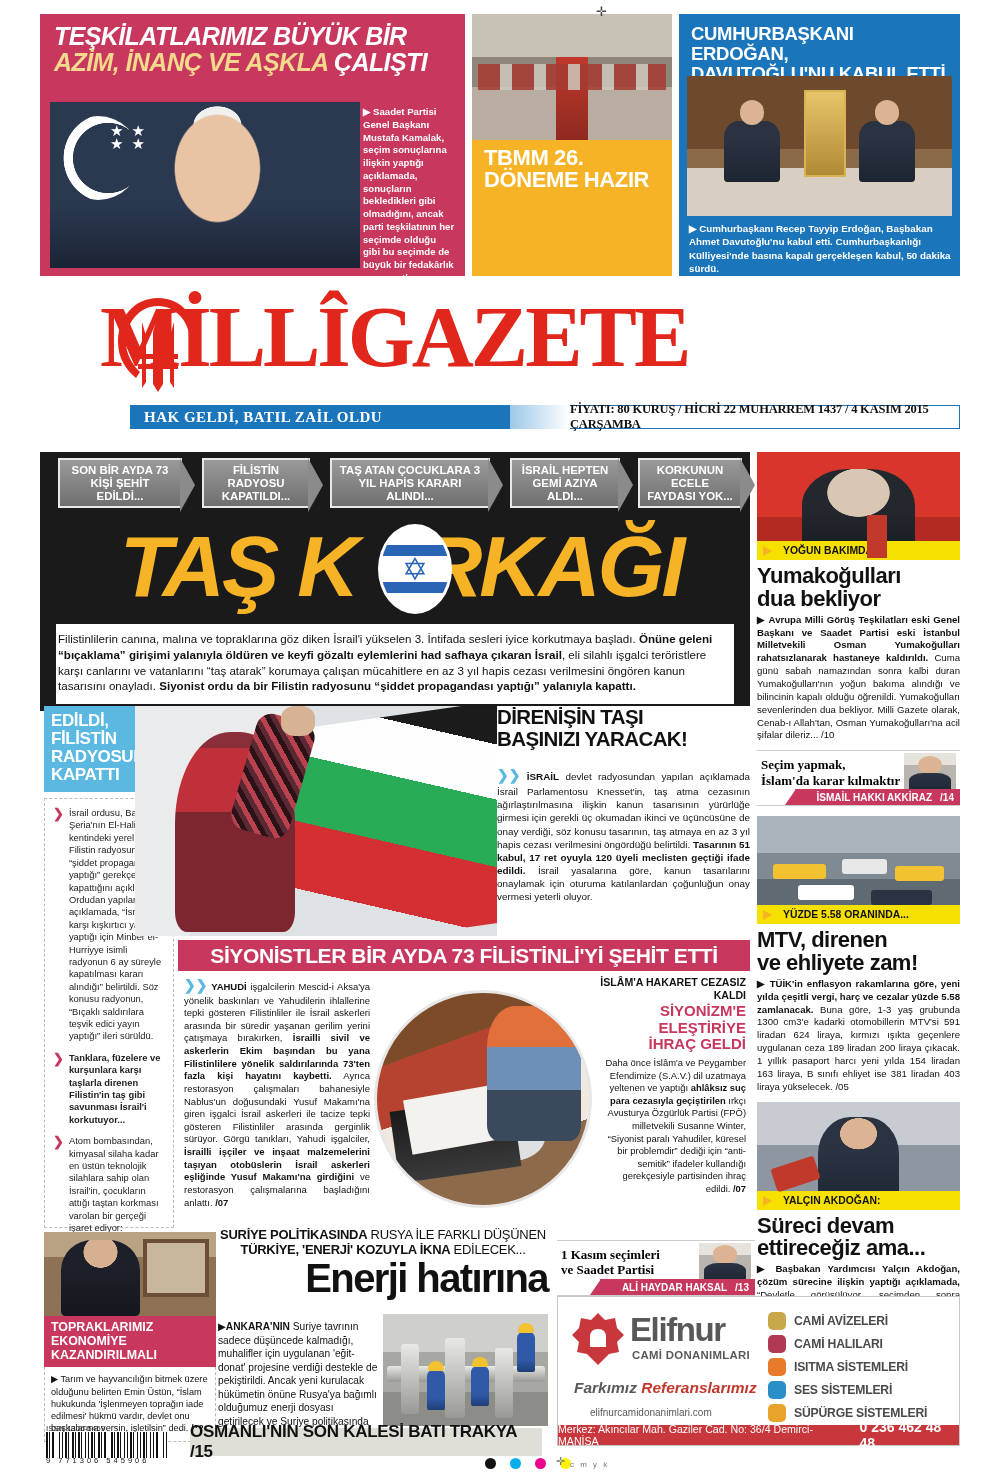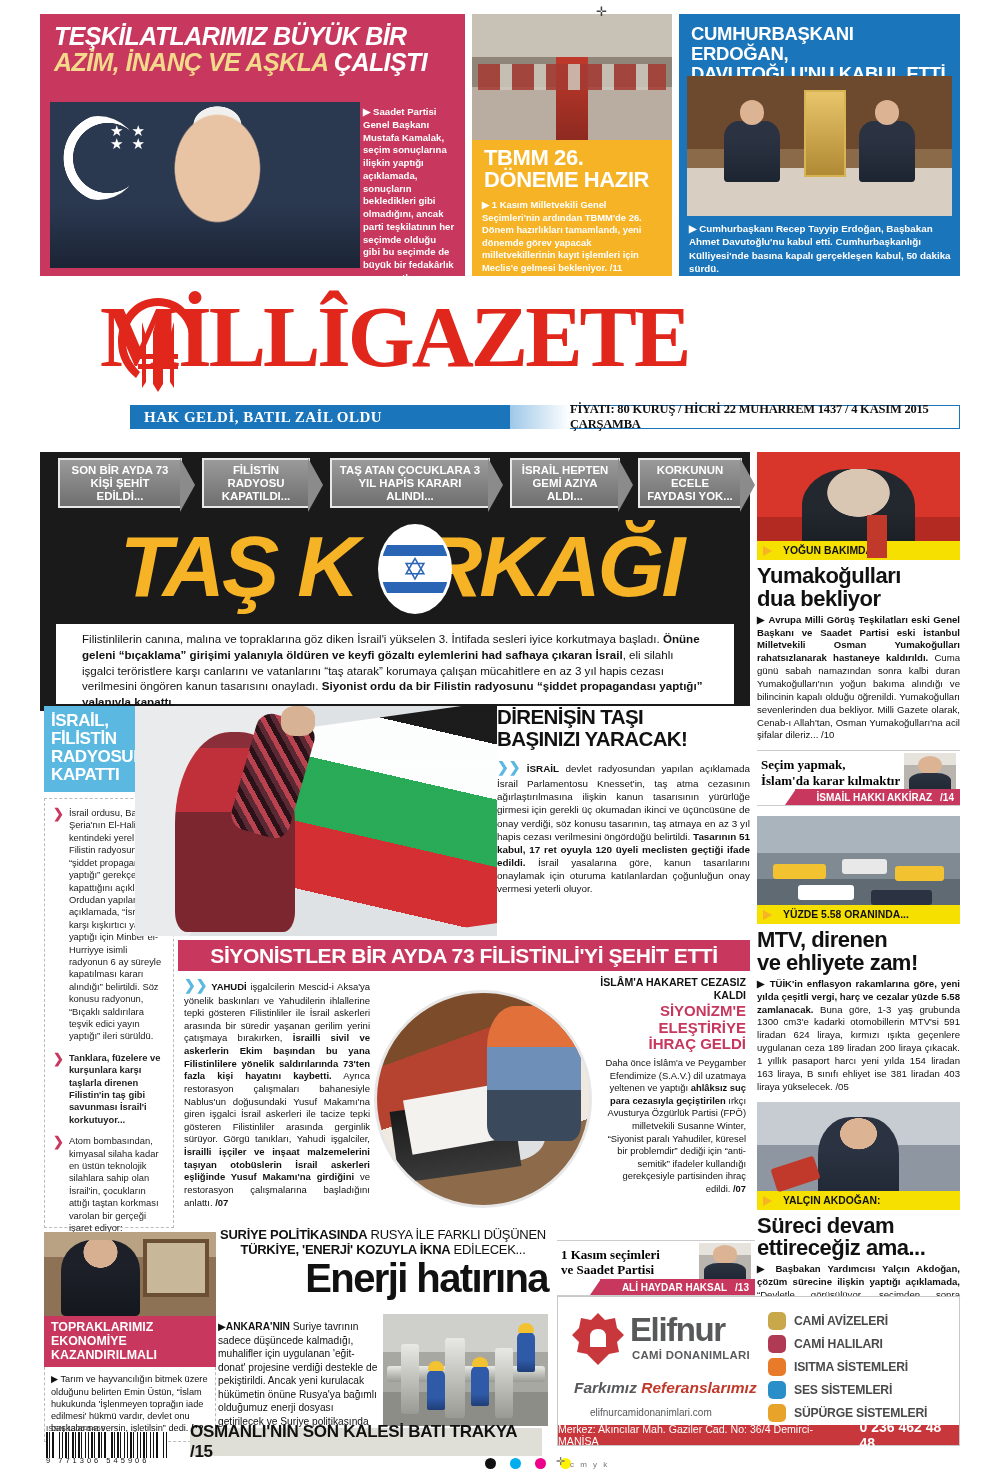--- a/index.html
+++ b/index.html
@@ -170,21 +170,21 @@
   }
   .flagbadge {
     position:absolute; left: 338px; top: 10px; width: 74px; height: 90px;
     border-radius: 50%; border: 3px solid #fff; overflow:hidden;
     background: linear-gradient(180deg,#fff 0 22%, #2a64b4 22% 34%, #fff 34% 66%, #2a64b4 66% 78%, #fff 78% 100%);
     display:flex; align-items:center; justify-content:center;
   }
   .flagbadge .star { color:#2a64b4; font-size: 31px; line-height: 31px; }
   .hero-lead {
     position:absolute; left: 16px; top: 110px; width: 678px; height: 80px;
-    background:#fff; padding: 7px 26px; font-size: 11.6px; line-height: 1.36; color:#111;
+    background:#fff; padding: 7px 2px; font-size: 11.6px; line-height: 1.36; color:#111;
   }
   .hero-lead b { font-weight: bold; }
 
   
   .lsb { position:absolute; left: 44px; top: 706px; width: 130px; height: 518px; }
   .lsb-head {
     background:#5bb8e0; color:#fff; font-weight:bold; font-size: 17px;
     line-height: 1.06; padding: 6px 8px 8px 7px; letter-spacing:-0.4px;
   }
   .lsb-body {
@@ -230,21 +230,21 @@
     position:absolute; left: 146px; top: 0px; width: 34px; height: 30px;
     background:#d8b294; border-radius: 40%;
   }
 
   
   .direnis { position:absolute; left: 497px; top: 706px; width: 253px; height: 230px; background:#fff; }
   .direnis h2 {
     font-size: 20.5px; line-height: 1.06; font-weight:bold; color:#111; letter-spacing:-0.6px;
     padding-bottom: 3px;
   }
-  .direnis .body { font-size: 9.9px; line-height: 1.33; color:#111; text-align: justify; margin-top: 6px; }
+  .direnis .body { font-size: 9.9px; line-height: 1.33; color:#111; text-align: justify; margin-top: 14px; }
   .direnis .body .bigchev { color:#5bb8e0; font-weight:bold; font-size:14px; }
   .direnis .body b { font-weight: bold; }
 
   
   .siyo-banner {
     position:absolute; left: 178px; top: 940px; width: 572px; height: 31px;
     background:#c8375d; color:#fff; font-weight:bold; font-size: 21px;
     display:flex; align-items:center; justify-content:center; letter-spacing:-0.4px;
   }
   .siyo-body { position:absolute; left: 178px; top: 976px; width: 572px; height: 245px; }
@@ -407,21 +407,20 @@
       </div>
       <div class="tb-left-text"><span class="arrowmark">▶</span> <span>Saadet Partisi Genel Başkanı Mustafa Kamalak, seçim sonuçlarına ilişkin yaptığı açıklamada, sonuçların bekledikleri gibi olmadığını, ancak parti teşkilatının her seçimde olduğu gibi bu seçimde de büyük bir fedakârlık ve gayretle çalıştığını söyledi. /11</span></div>
     </div>
 
     <div class="tb-mid">
       <div class="tb-mid-photo"></div>
       <div class="tb-mid-head">
         <div>TBMM 26.</div>
         <div>DÖNEME HAZIR</div>
       </div>
-      <div class="tb-mid-text"><span class="arrowmark">▶</span> <span>1 Kasım Milletvekili Genel Seçimleri'nin ardından TBMM'de 26. Dönem hazırlıkları tamamlandı, yeni dönemde görev yapacak milletvekillerinin kayıt işlemleri için Meclis'e gelmesi bekleniyor. /11</span></div>
     </div>
 
     <div class="tb-right">
       <div class="tb-right-head">
         <div>CUMHURBAŞKANI ERDOĞAN,</div>
         <div>DAVUTOĞLU'NU KABUL ETTİ</div>
       </div>
       <div class="tb-right-photo">
         <div class="goldcab"></div>
         <div class="man m1"></div>
@@ -467,21 +466,21 @@
   <div class="hero">
     <div class="hero-title"><span>TA</span><span>Ş</span> <span>K</span><span style="opacity:0">O</span><span>RKAĞI</span></div>
     <div class="flagbadge">
         <span class="star">✡</span>
       </div>
     <div class="hero-lead"><span>Filistinlilerin canına, malına ve topraklarına göz diken İsrail'i yükselen 3. İntifada sesleri iyice korkutmaya başladı. </span><b>Önüne geleni “bıçaklama” girişimi yalanıyla öldüren ve keyfi gözaltı eylemlerini had safhaya çıkaran İsrail</b><span>, eli silahlı işgalci teröristlere karşı canlarını ve vatanlarını “taş atarak” korumaya çalışan mücahitlere en az 3 yıl hapis cezası verilmesini öngören kanun tasarısını onayladı. </span><b>Siyonist ordu da bir Filistin radyosunu “şiddet propagandası yaptığı” yalanıyla kapattı.</b></div>
   </div>
 
   <div class="lsb">
     <div class="lsb-head">
-      <div>İSRAİL,</div>
+      <div>EDİLDİ,</div>
       <div>FİLİSTİN</div>
       <div>RADYOSUNU</div>
       <div>KAPATTI</div>
     </div>
     <div class="lsb-body">
       <div class="lsb-item">
           <span class="chev">❯</span>
           <p>İsrail ordusu, Batı Şeria'nın El-Halil kentindeki yerel bir Filistin radyosunu “şiddet propagandası yaptığı” gerekçesiyle kapattığını açıkladı. Ordudan yapılan yazılı açıklamada, “İsrail'e karşı kışkırtıcı yayınlar yaptığı için Minber el-Hurriyye isimli radyonun 6 ay süreyle kapatılması kararı alındığı” belirtildi. Söz konusu radyonun, “Bıçaklı saldırılara teşvik edici yayın yaptığı” ileri sürüldü.</p>
         </div>
       <div class="lsb-item">

